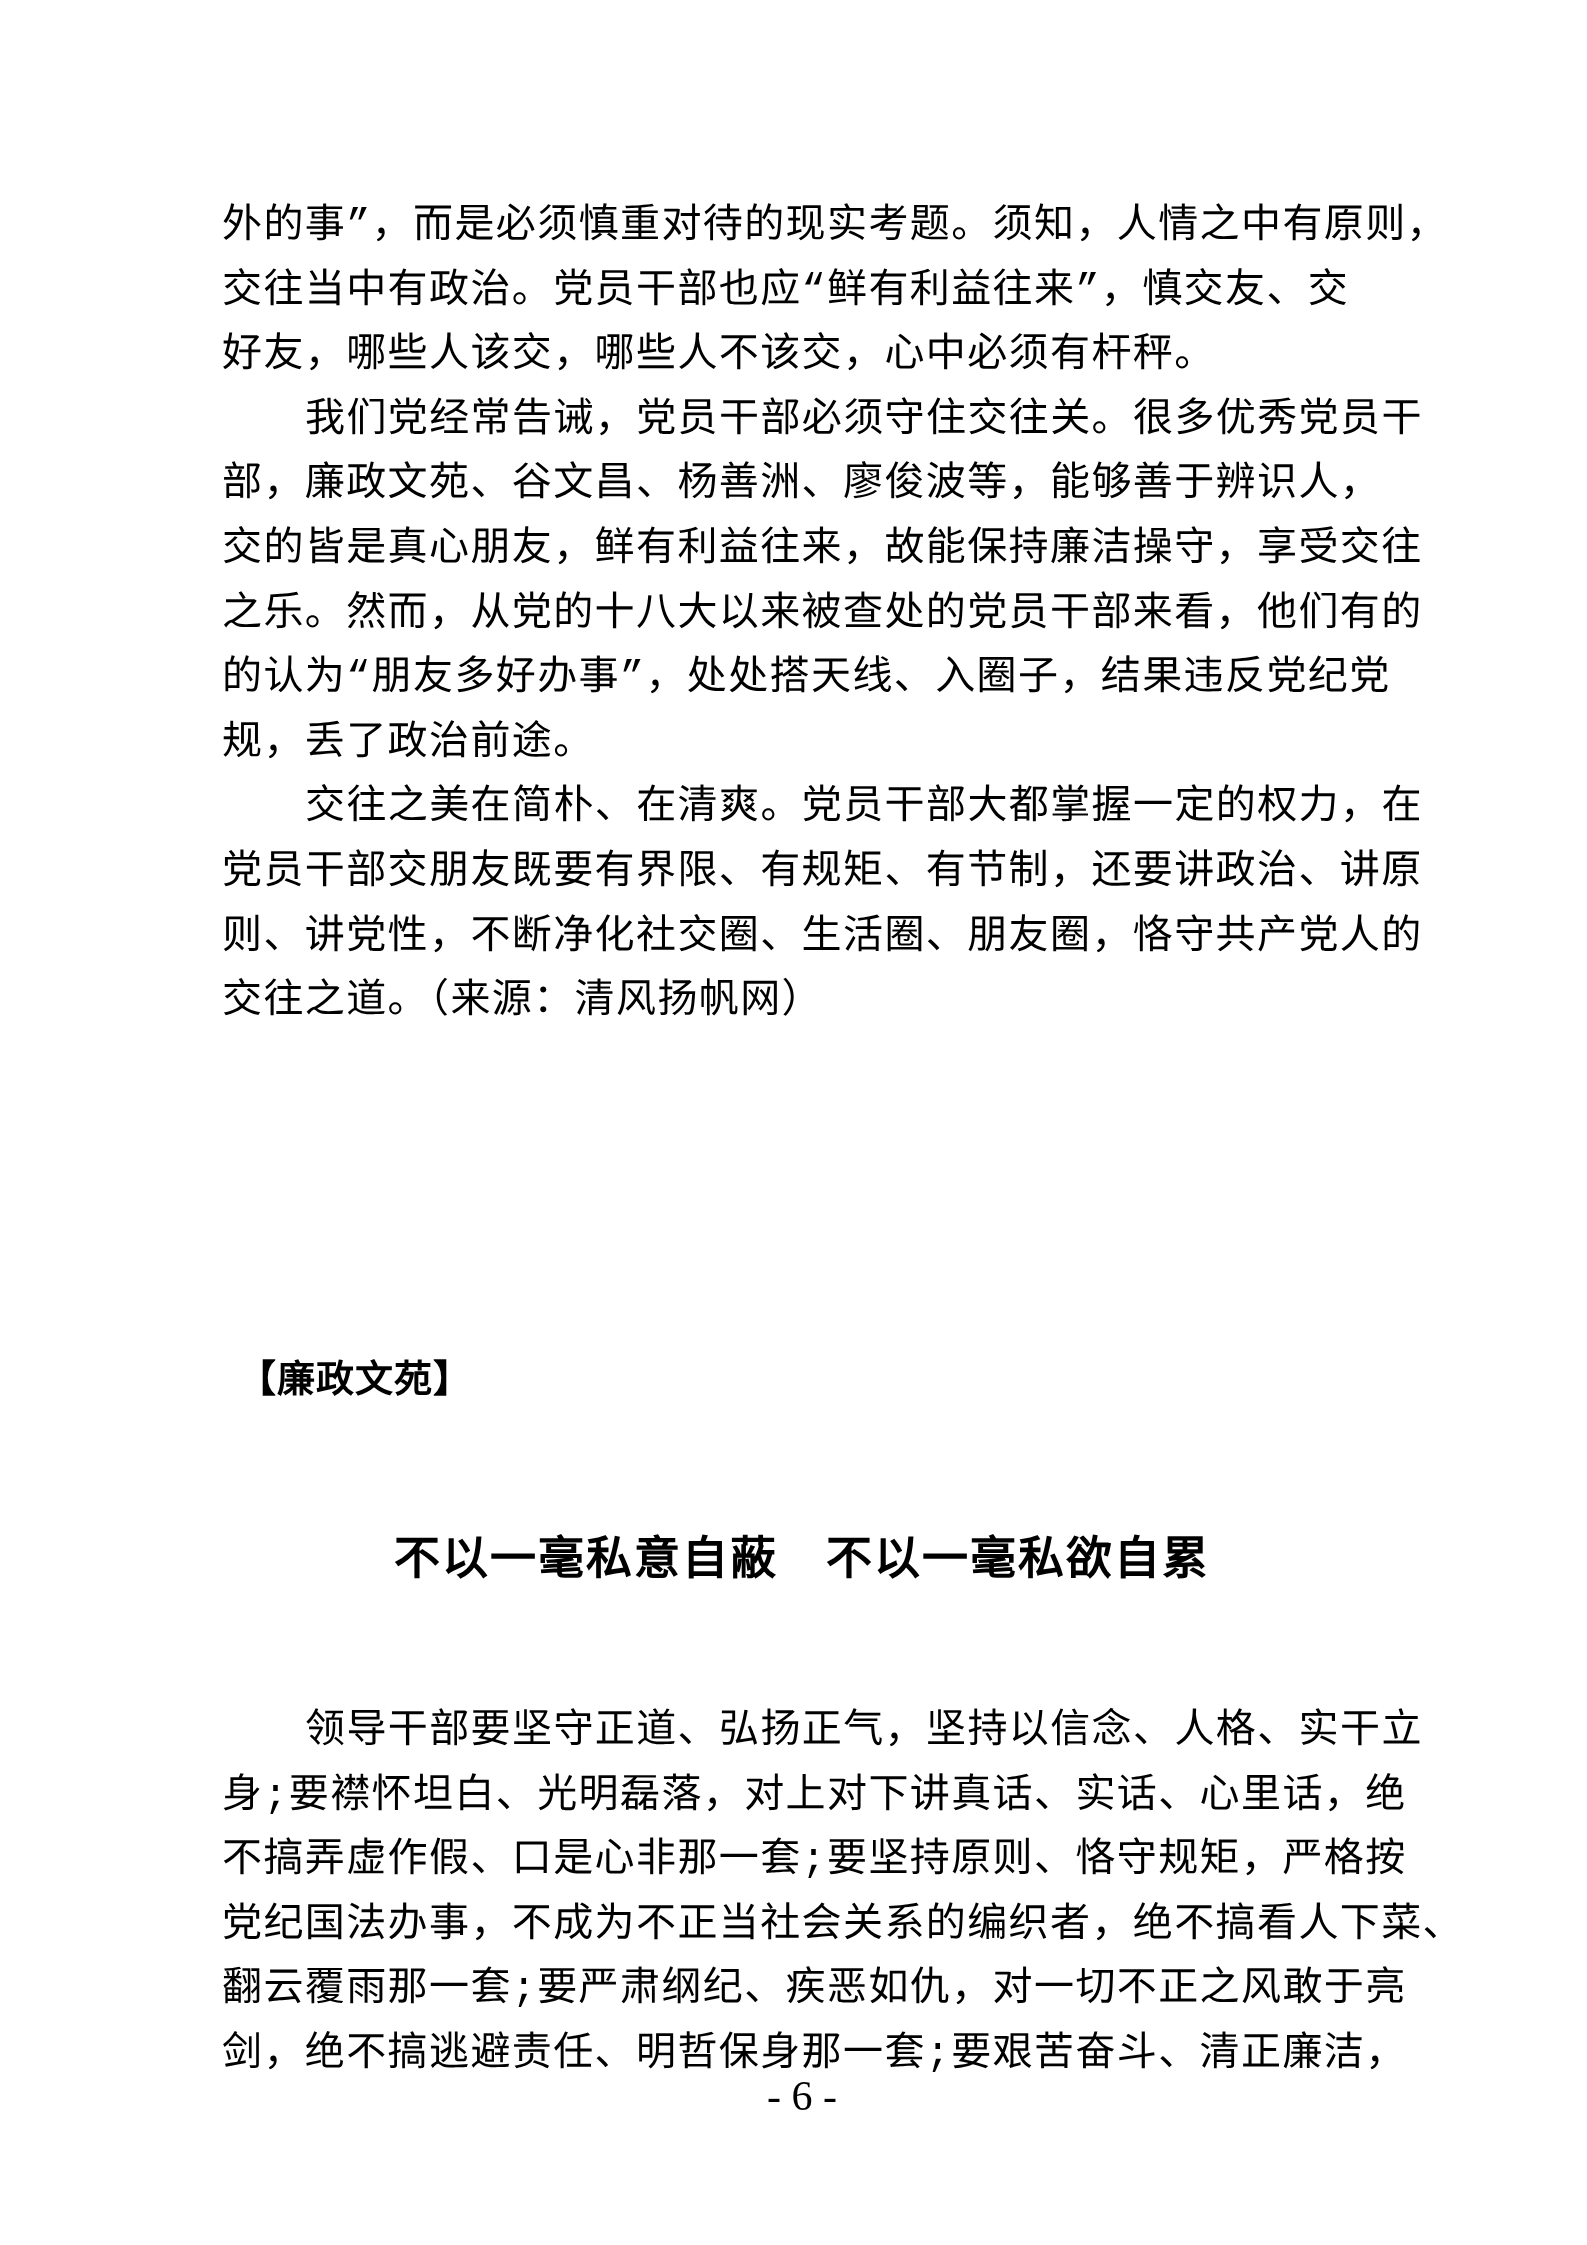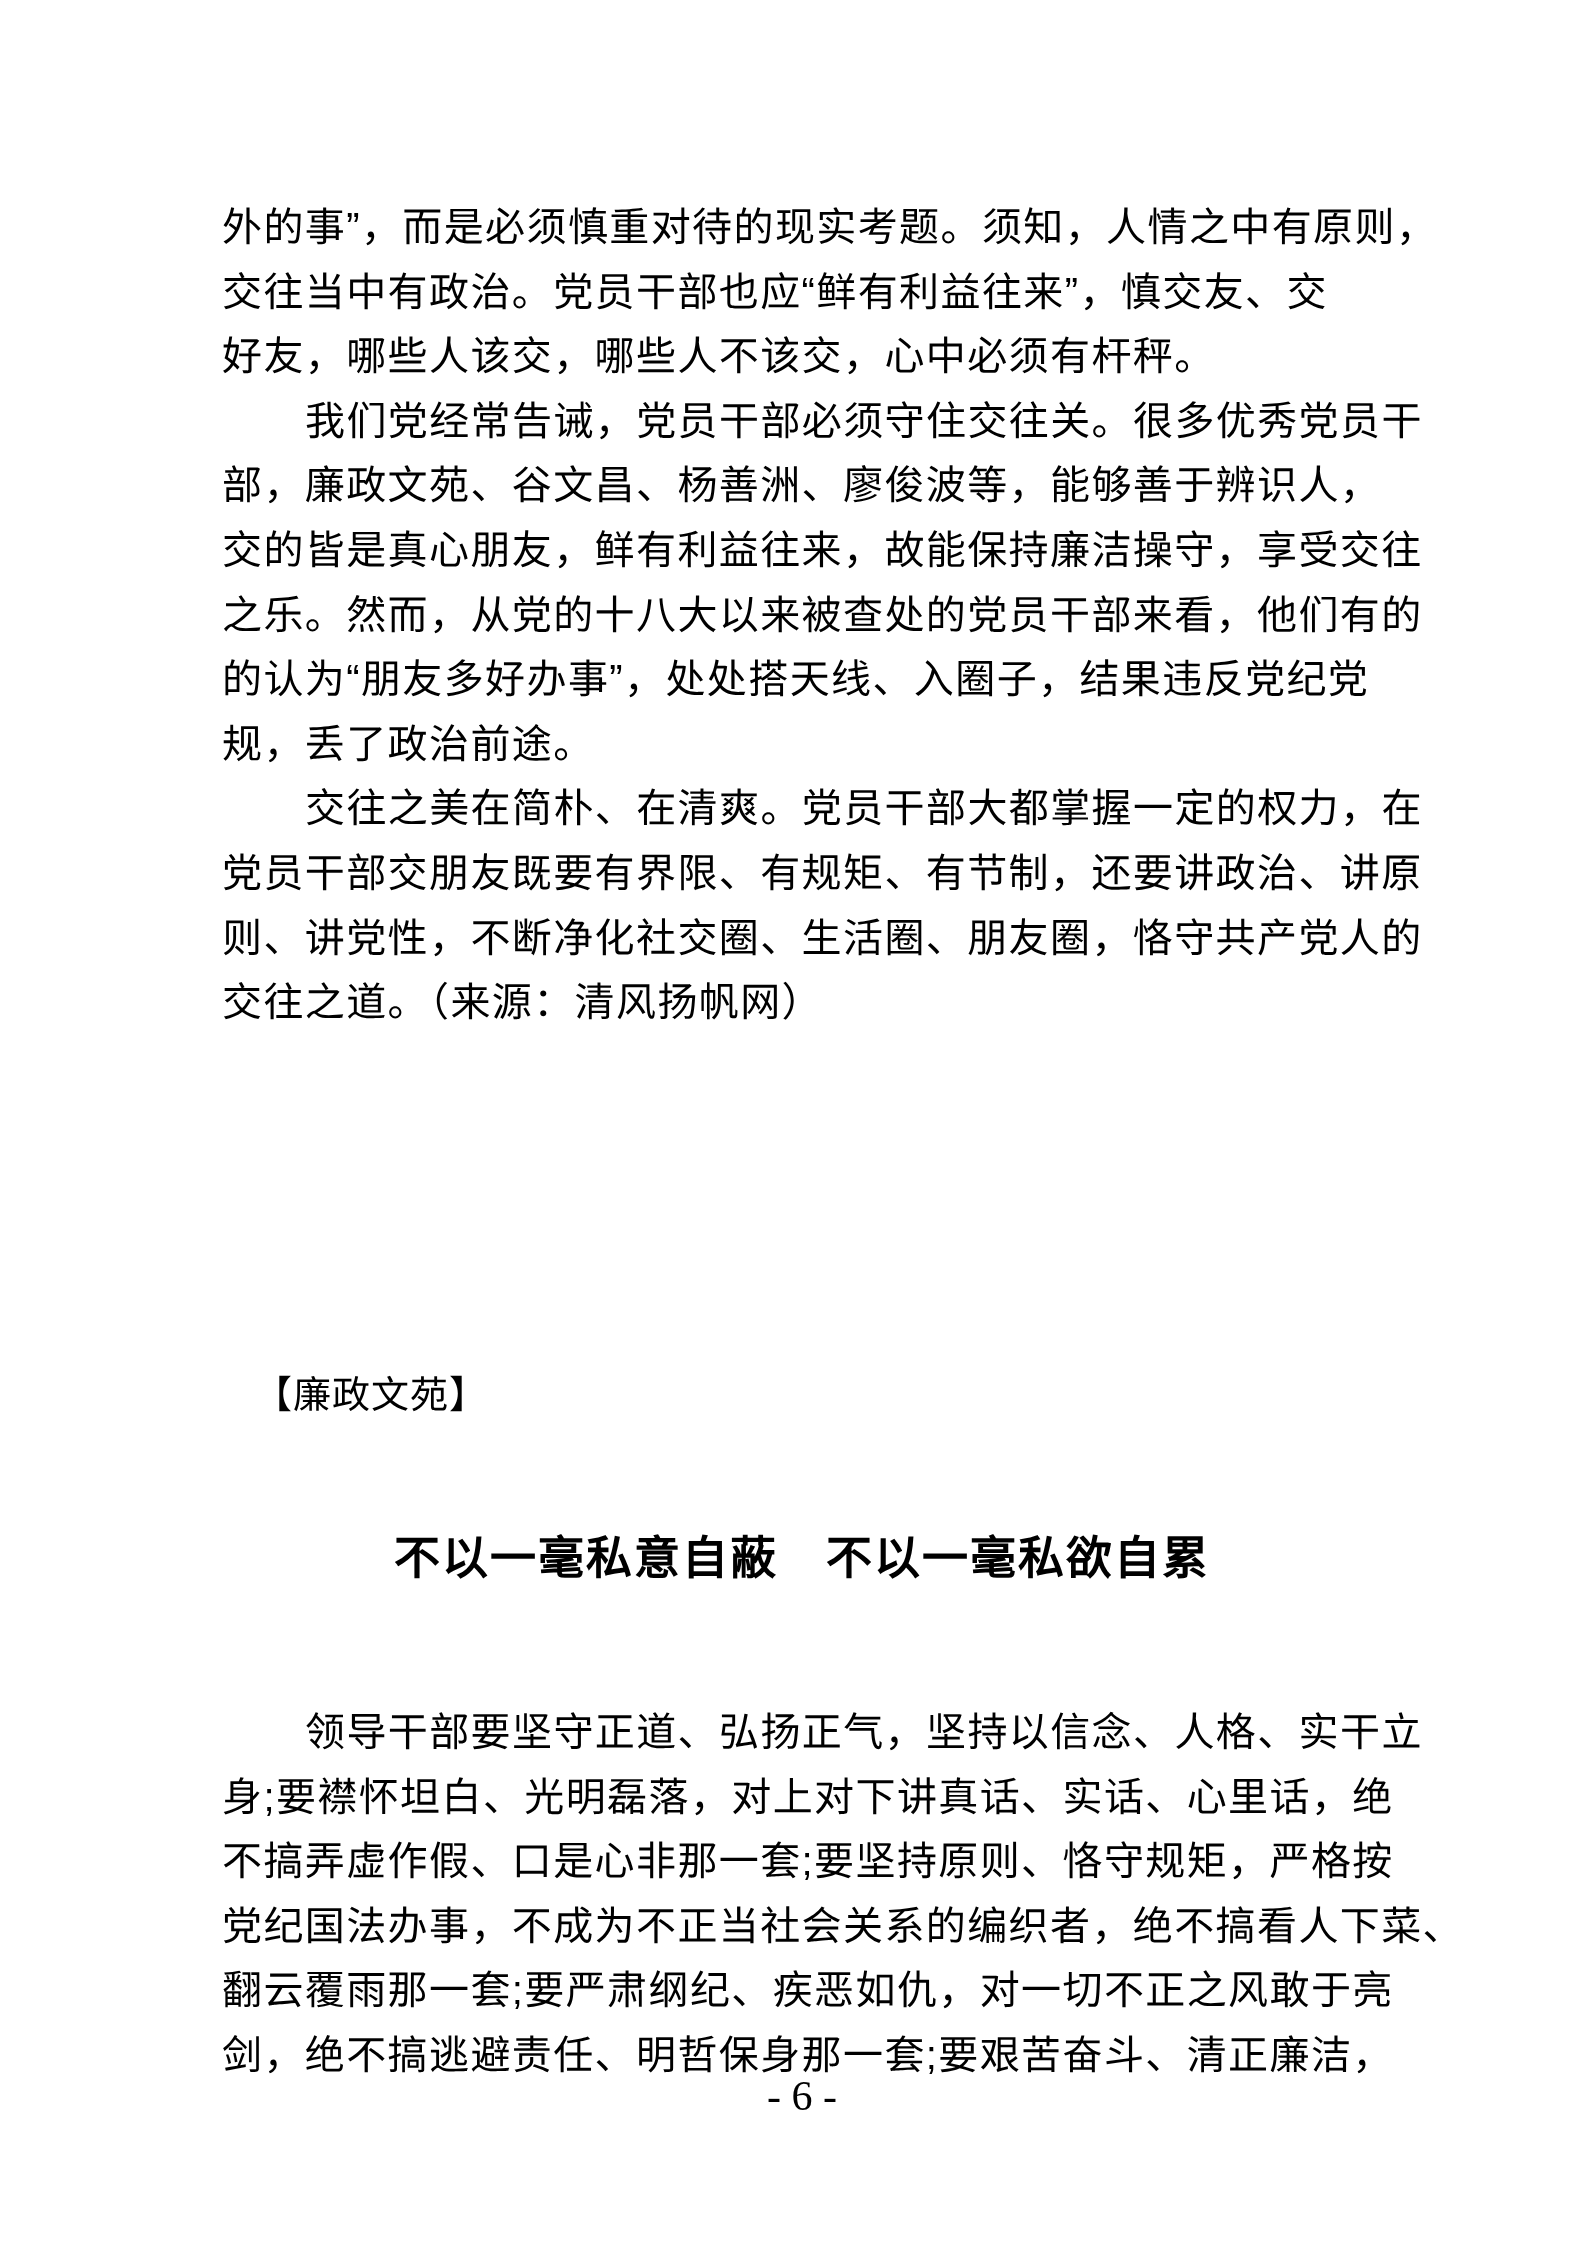--- a/index.html
+++ b/index.html
@@ -23,32 +23,32 @@
   }
   .article-top { top: 195px; }
   .article-bottom { top: 1700px; }
   .para { margin: 0; padding: 0; }
   .line {
     height: 64.6px;
     line-height: 64.6px;
     font-size: 40px;
     letter-spacing: 1.4px;
     white-space: nowrap;
-    font-family: Liberation Sans, sans-serif;
+    font-family: Liberation Mono, monospace;
   }
   .line.first { text-indent: 83px; }
   .section-header {
     position: absolute;
     left: 238px;
     top: 1347px;
-    margin: 16px;
+    margin: 0;
     height: 64.6px;
     line-height: 64.6px;
     font-size: 38px;
-    font-weight: normal;
+    font-weight: bold;
     letter-spacing: 1px;
     font-family: "Liberation Sans", sans-serif;
     white-space: nowrap;
   }
   .article-title {
     position: absolute;
     left: 222px;
     width: 1160px;
     top: 1522px;
     margin: 0;

